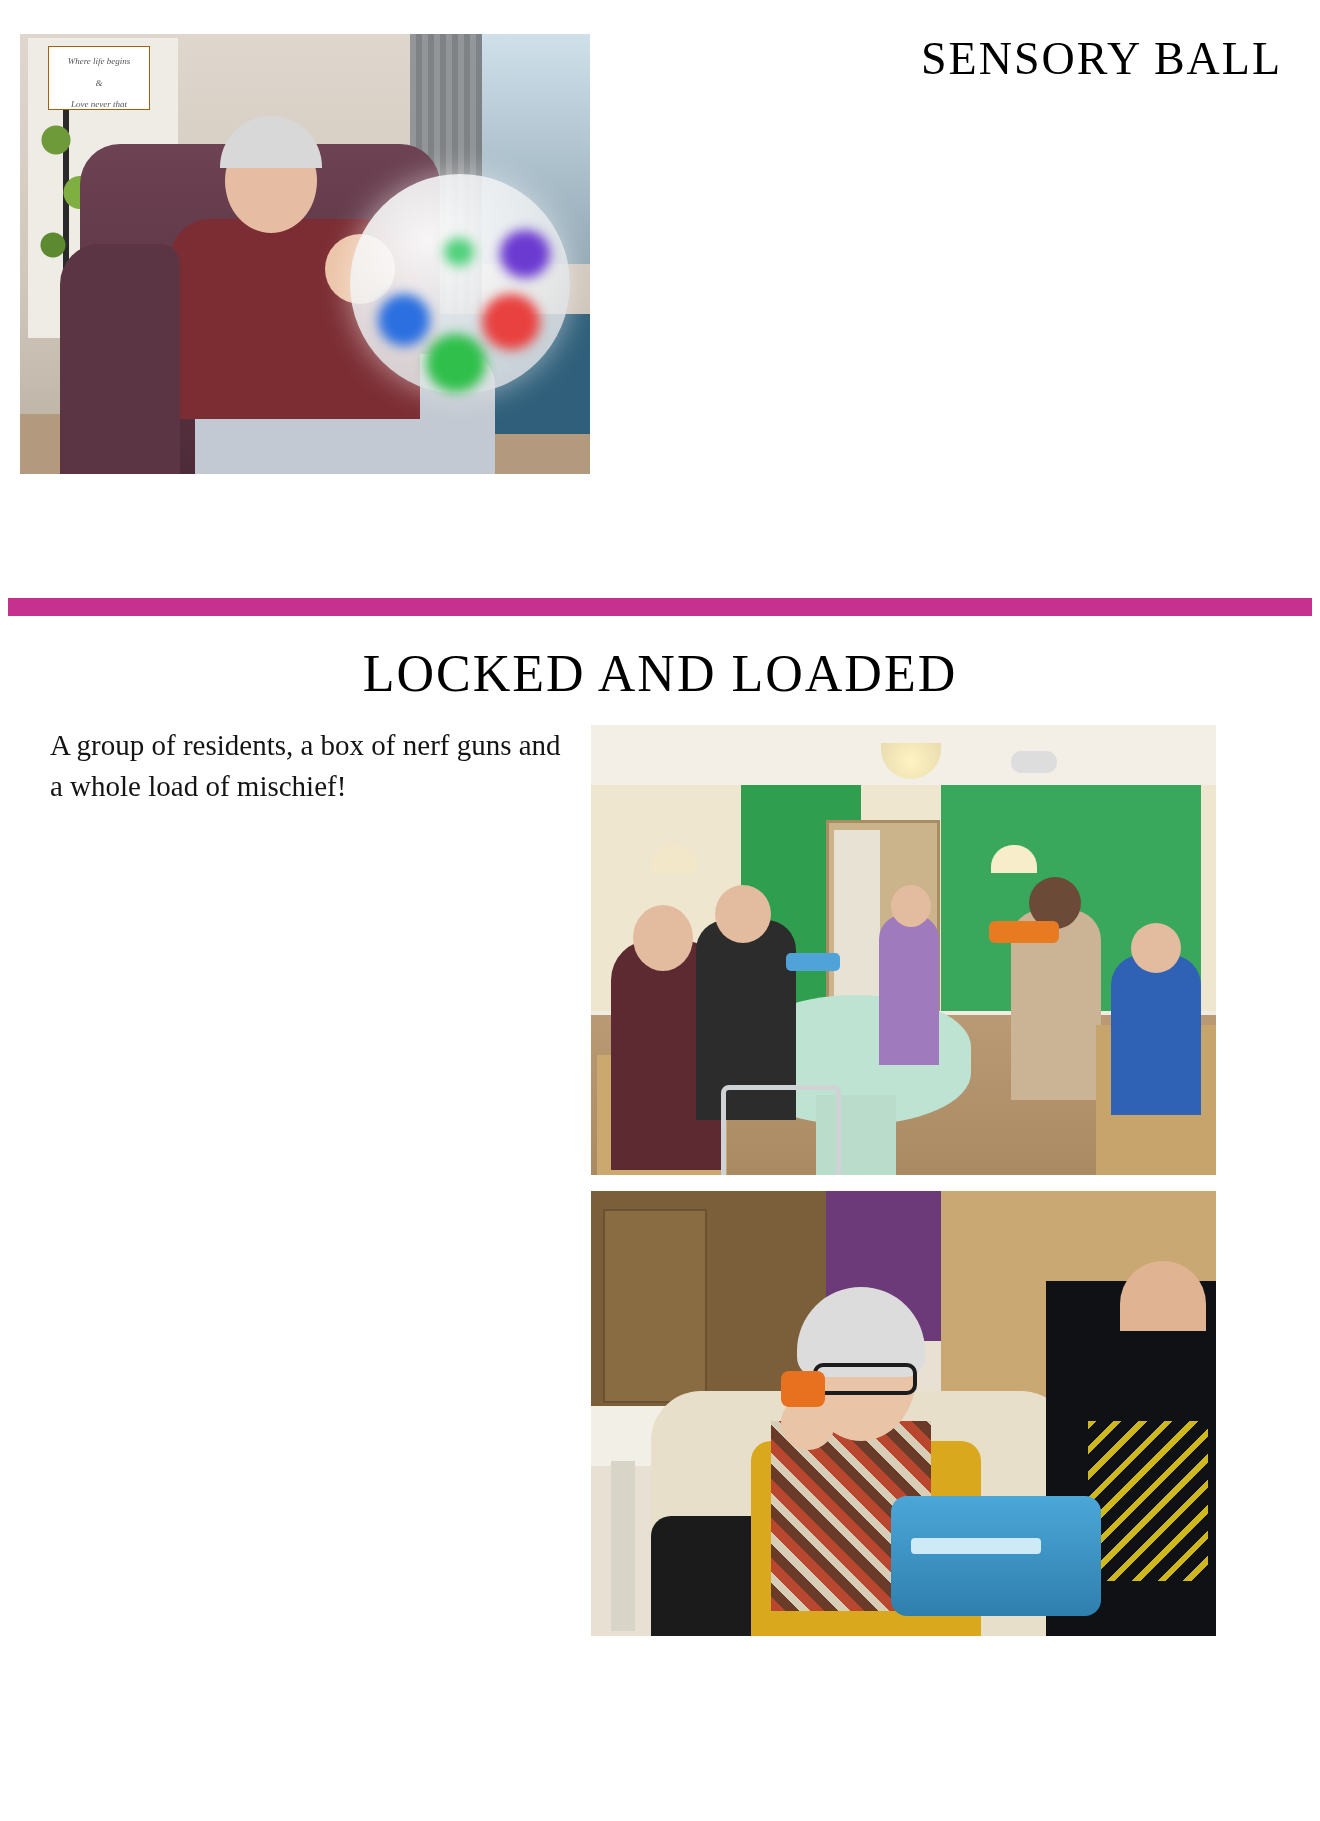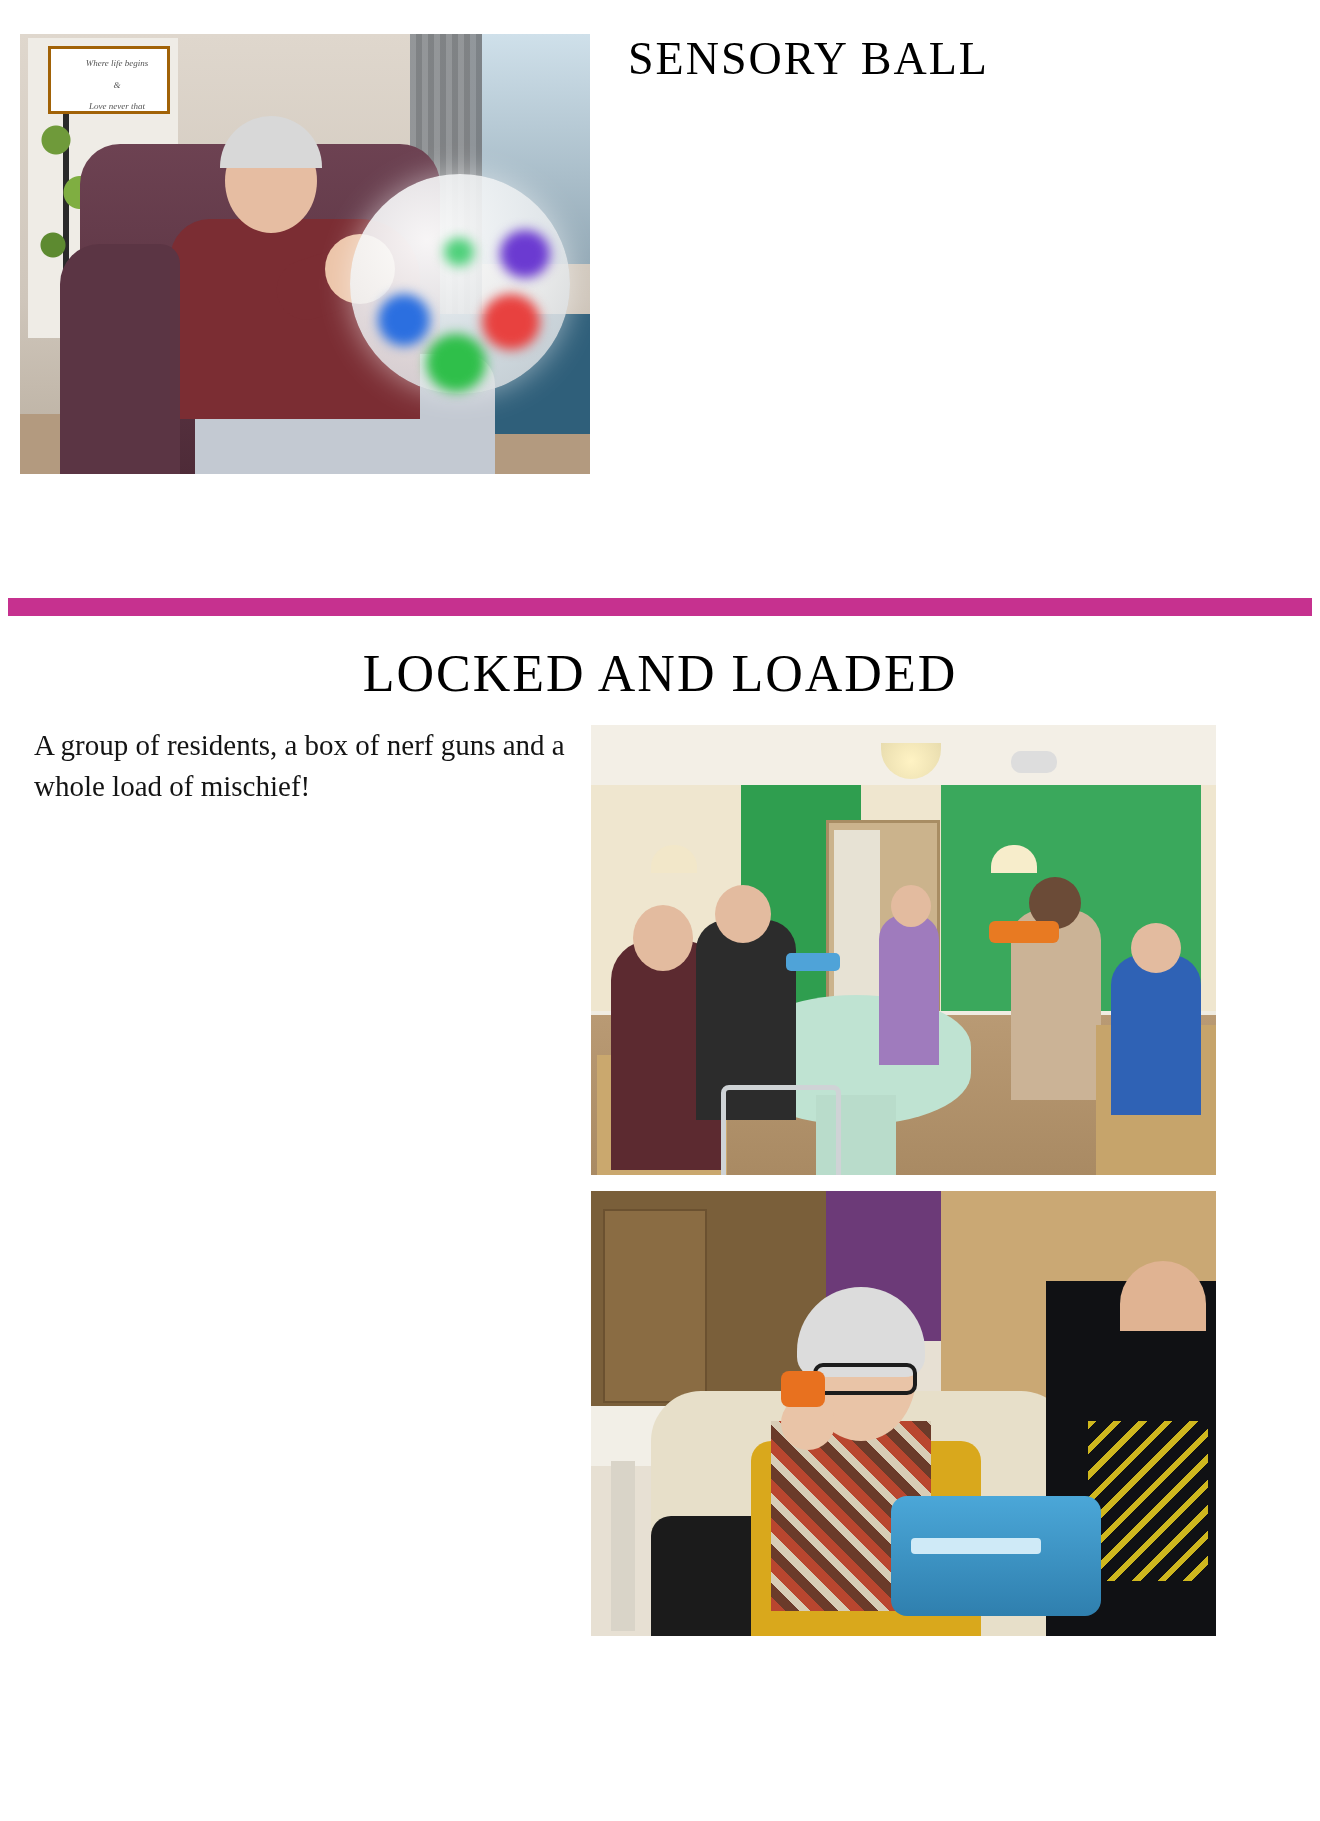--- a/index.html
+++ b/index.html
@@ -44,23 +44,24 @@
   .sensory-text {
     flex: 1;
     padding-left: 28px;
     padding-right: 18px;
   }
   h1.title {
     font-family: "Liberation Serif", serif;
     font-size: 46px;
     letter-spacing: 2px;
     font-weight: normal;
-    margin: 12px 0 14px 10px;
+    margin: 12px 0 14px 0;
     line-height: 1;
     color: #000;
+    text-align: right;
   }
   .body-text {
     font-size: 29px;
     line-height: 1.35;
     color: #141414;
   }
   .body-text p {
     margin: 0 0 0 0;
   }
 
@@ -93,21 +94,21 @@
   .locked-text {
     width: 545px;
     flex: 0 0 545px;
     font-size: 29px;
     line-height: 1.42;
     color: #141414;
     padding-left: 14px;
     box-sizing: border-box;
   }
   .locked-text p {
-    margin: 0 0 30px 0;
+    margin: 0 0 30px 16px;
   }
   .locked-text p:last-child { margin-bottom: 0; }
   .locked-photos {
     flex: 1;
     display: flex;
     flex-direction: column;
     gap: 16px;
   }
   .photo-nerf1 { width: 625px; height: 450px; }
   .photo-nerf2 { width: 625px; height: 445px; }
@@ -117,21 +118,21 @@
 
   
   .p1-wall { position:absolute; inset:0; background:linear-gradient(180deg,#dfd7cd 0%,#cfc6bb 60%,#b9ae9f 100%); }
   .p1-art { position:absolute; left:8px; top:4px; width:150px; height:300px; background:#efece6; }
   .p1-art .tree { position:absolute; left:10px; top:60px; width:60px; height:210px; background:
       radial-gradient(circle at 30% 20%, #6f9a3a 0 14px, transparent 15px),
       radial-gradient(circle at 70% 45%, #7fae41 0 16px, transparent 17px),
       radial-gradient(circle at 25% 70%, #5d8a30 0 12px, transparent 13px),
       linear-gradient(90deg, transparent 42%, #2a2a2a 42% 52%, transparent 52%);
   }
-  .p1-sign { position:absolute; left:28px; top:12px; width:100px; height:62px; background:#fff; border:3px solid #a16207;padding-left:16px; }
+  .p1-sign { position:absolute; left:28px; top:12px; width:100px; height:62px; background:#fff; border:1px solid #a16207; }
   .p1-sign span { display:block; text-align:center; font-style:italic; color:#555; font-size:9px; margin-top:8px; line-height:1.5; }
   .p1-window { position:absolute; right:0; top:0; width:120px; height:230px; background:linear-gradient(180deg,#cfe0ea,#93a9b6); }
   .p1-curtain { position:absolute; right:108px; top:0; width:72px; height:300px; background:repeating-linear-gradient(90deg,#8b8f93 0 6px,#75797d 6px 12px); opacity:.9;}
   .p1-chair { position:absolute; left:60px; bottom:0; width:360px; height:330px; background:linear-gradient(180deg,#6d4252,#4e2b38); border-radius:40px 40px 0 0; }
   .p1-chairarm { position:absolute; left:40px; bottom:0; width:120px; height:230px; background:#5b3544; border-radius:40px 20px 0 0; }
   .p1-person-head { position:absolute; left:205px; top:95px; width:92px; height:104px; background:#e6bda2; border-radius:46px/52px; }
   .p1-hair { position:absolute; left:200px; top:82px; width:102px; height:52px; background:#d8d8d8; border-radius:52px 52px 0 0; }
   .p1-body { position:absolute; left:150px; top:185px; width:250px; height:200px; background:#7b2d33; border-radius:40px 60px 0 0; }
   .p1-legs { position:absolute; left:175px; bottom:0; width:300px; height:120px; background:#c3c9d2; border-radius:30px 30px 0 0; }
   .p1-arm { position:absolute; left:255px; top:215px; width:130px; height:60px; background:#7b2d33; border-radius:30px; transform:rotate(-18deg); }

